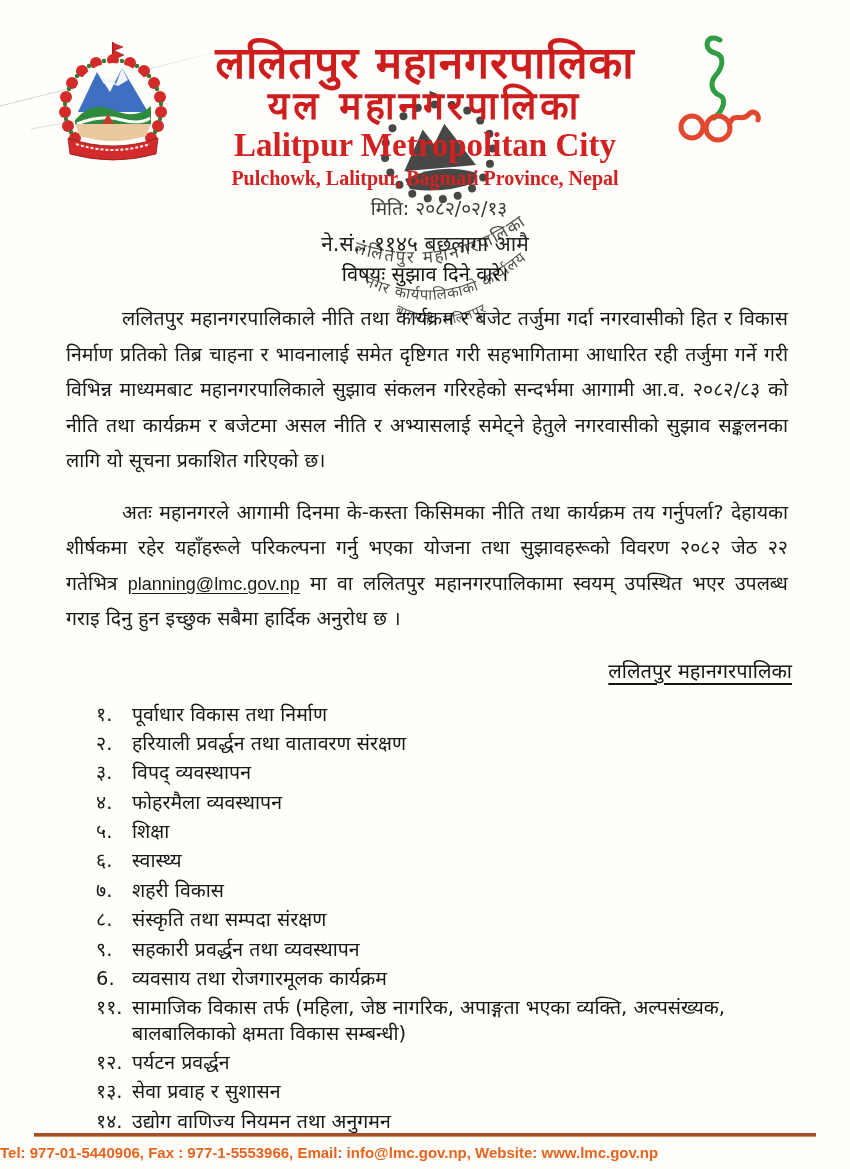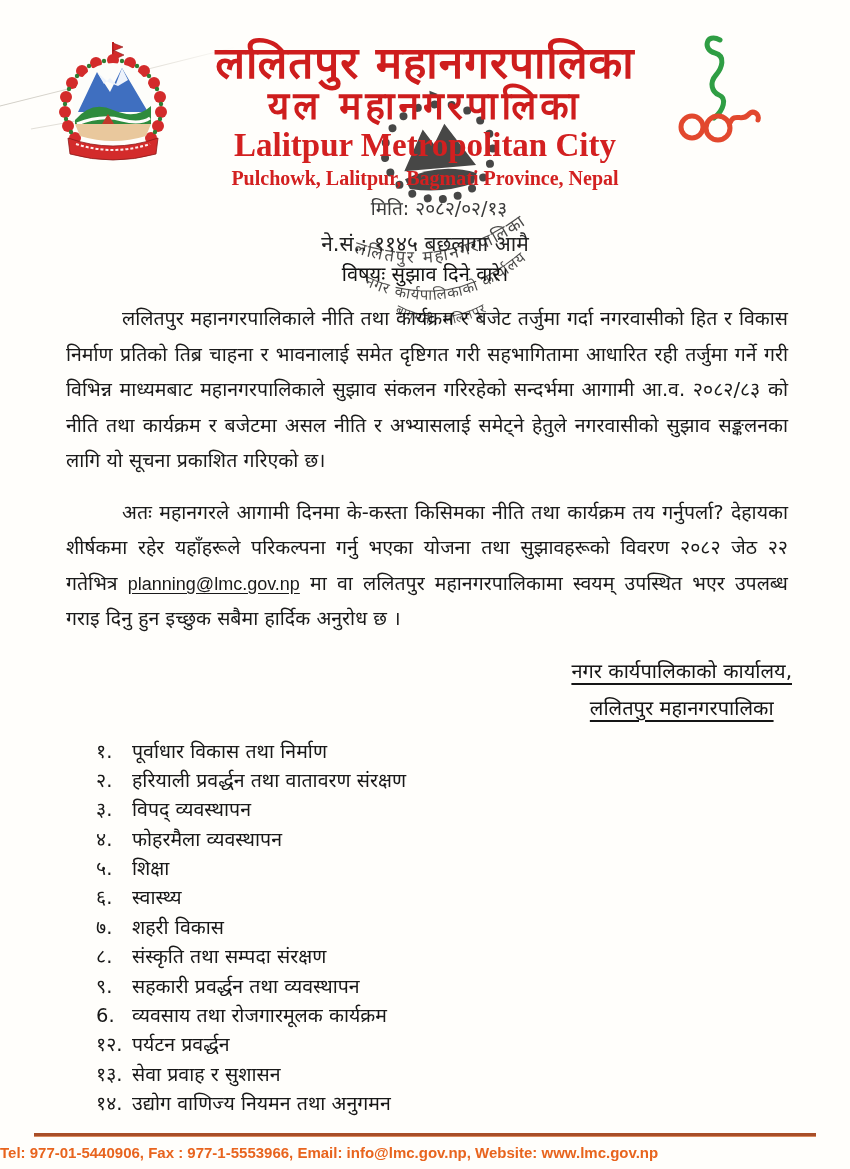--- a/index.html
+++ b/index.html
@@ -181,21 +181,20 @@
     <div class="subject-line">विषयः सुझाव दिने वारे।</div>
   </div>
 
   <div class="letter-body">
     <p class="para">ललितपुर महानगरपालिकाले नीति तथा कार्यक्रम र बजेट तर्जुमा गर्दा नगरवासीको हित र विकास निर्माण प्रतिको तिब्र चाहना र भावनालाई समेत दृष्टिगत गरी सहभागितामा आधारित रही तर्जुमा गर्ने गरी विभिन्न माध्यमबाट महानगरपालिकाले सुझाव संकलन गरिरहेको सन्दर्भमा आगामी आ.व. २०८२/८३ को नीति तथा कार्यक्रम र बजेटमा असल नीति र अभ्यासलाई समेट्ने हेतुले नगरवासीको सुझाव सङ्कलनका लागि यो सूचना प्रकाशित गरिएको छ।</p>
     <p class="para"><span>अतः महानगरले आगामी दिनमा के-कस्ता किसिमका नीति तथा कार्यक्रम तय गर्नुपर्ला? देहायका शीर्षकमा रहेर यहाँहरूले परिकल्पना गर्नु भएका योजना तथा सुझावहरूको विवरण २०८२ जेठ २२ गतेभित्र </span><span class="email-link">planning@lmc.gov.np</span><span> मा वा ललितपुर महानगरपालिकामा स्वयम् उपस्थित भएर उपलब्ध गराइ दिनु हुन इच्छुक सबैमा हार्दिक अनुरोध छ ।</span></p>
   </div>
 
   <div class="sig-wrap">
     <div class="sig-block">
-      <div class="sig-line">नगर कार्यपालिकाको कार्यालय,</div>
       <div class="sig-line">ललितपुर महानगरपालिका</div>
     </div>
   </div>
 
   <ol class="topics">
     <li>
         <span class="num">१.</span>
         <span class="txt">पूर्वाधार विकास तथा निर्माण</span>
       </li>
     <li>
@@ -226,20 +225,24 @@
         <span class="num">८.</span>
         <span class="txt">संस्कृति तथा सम्पदा संरक्षण</span>
       </li>
     <li>
         <span class="num">९.</span>
         <span class="txt">सहकारी प्रवर्द्धन तथा व्यवस्थापन</span>
       </li>
     <li>
         <span class="num">6.</span>
         <span class="txt">व्यवसाय तथा रोजगारमूलक कार्यक्रम</span>
+      </li>
+    <li>
+        <span class="num">११.</span>
+        <span class="txt">सामाजिक विकास तर्फ (महिला, जेष्ठ नागरिक, अपाङ्गता भएका व्यक्ति, अल्पसंख्यक, बालबालिकाको क्षमता विकास सम्बन्धी)</span>
       </li>
     <li>
         <span class="num">१२.</span>
         <span class="txt">पर्यटन प्रवर्द्धन</span>
       </li>
     <li>
         <span class="num">१३.</span>
         <span class="txt">सेवा प्रवाह र सुशासन</span>
       </li>
     <li>

